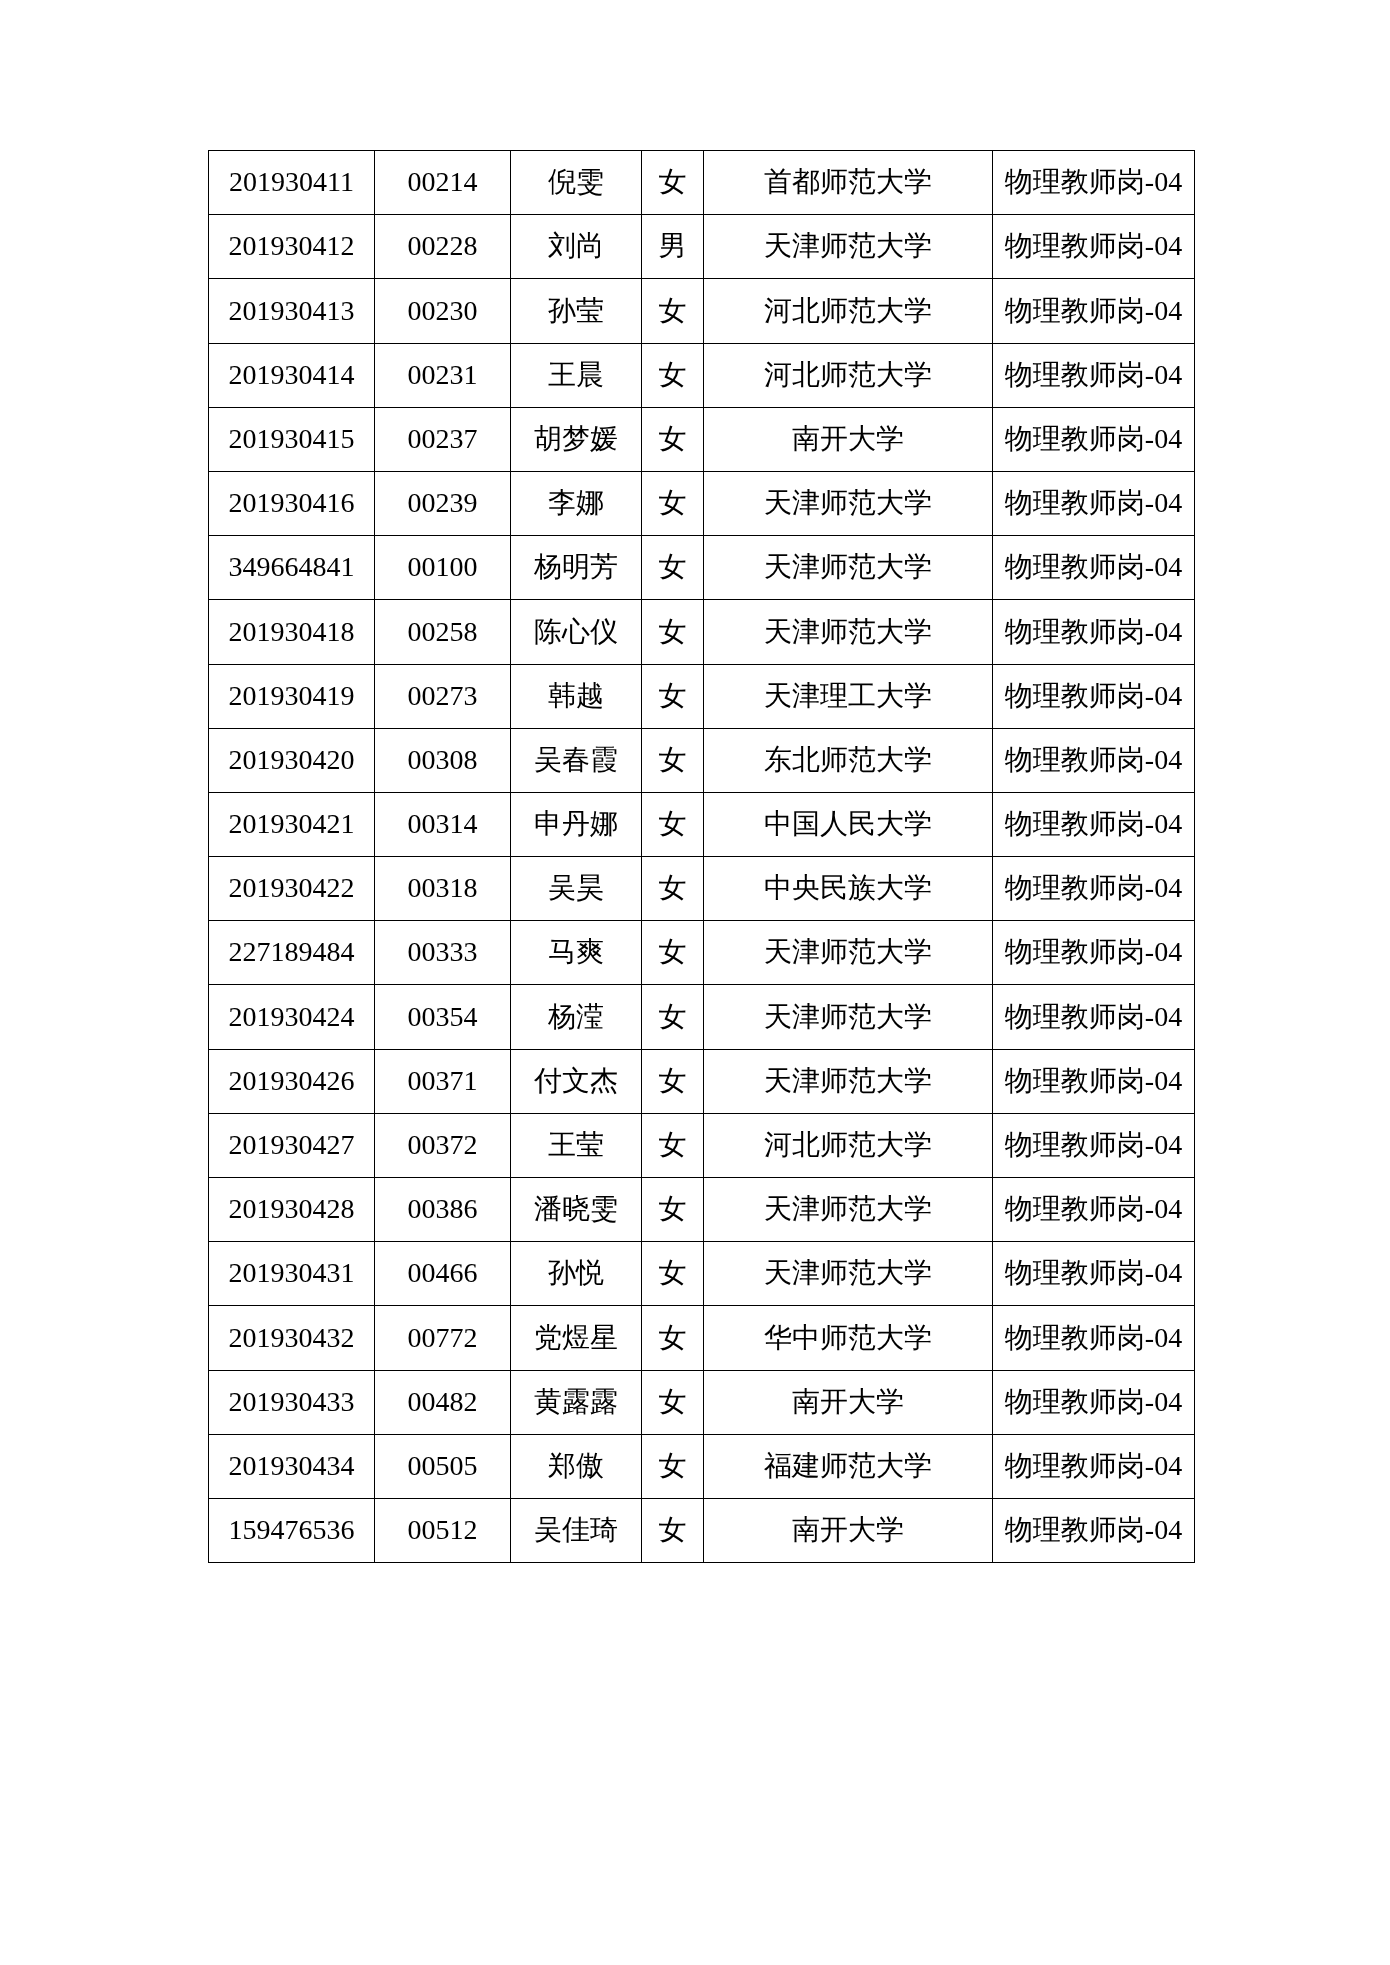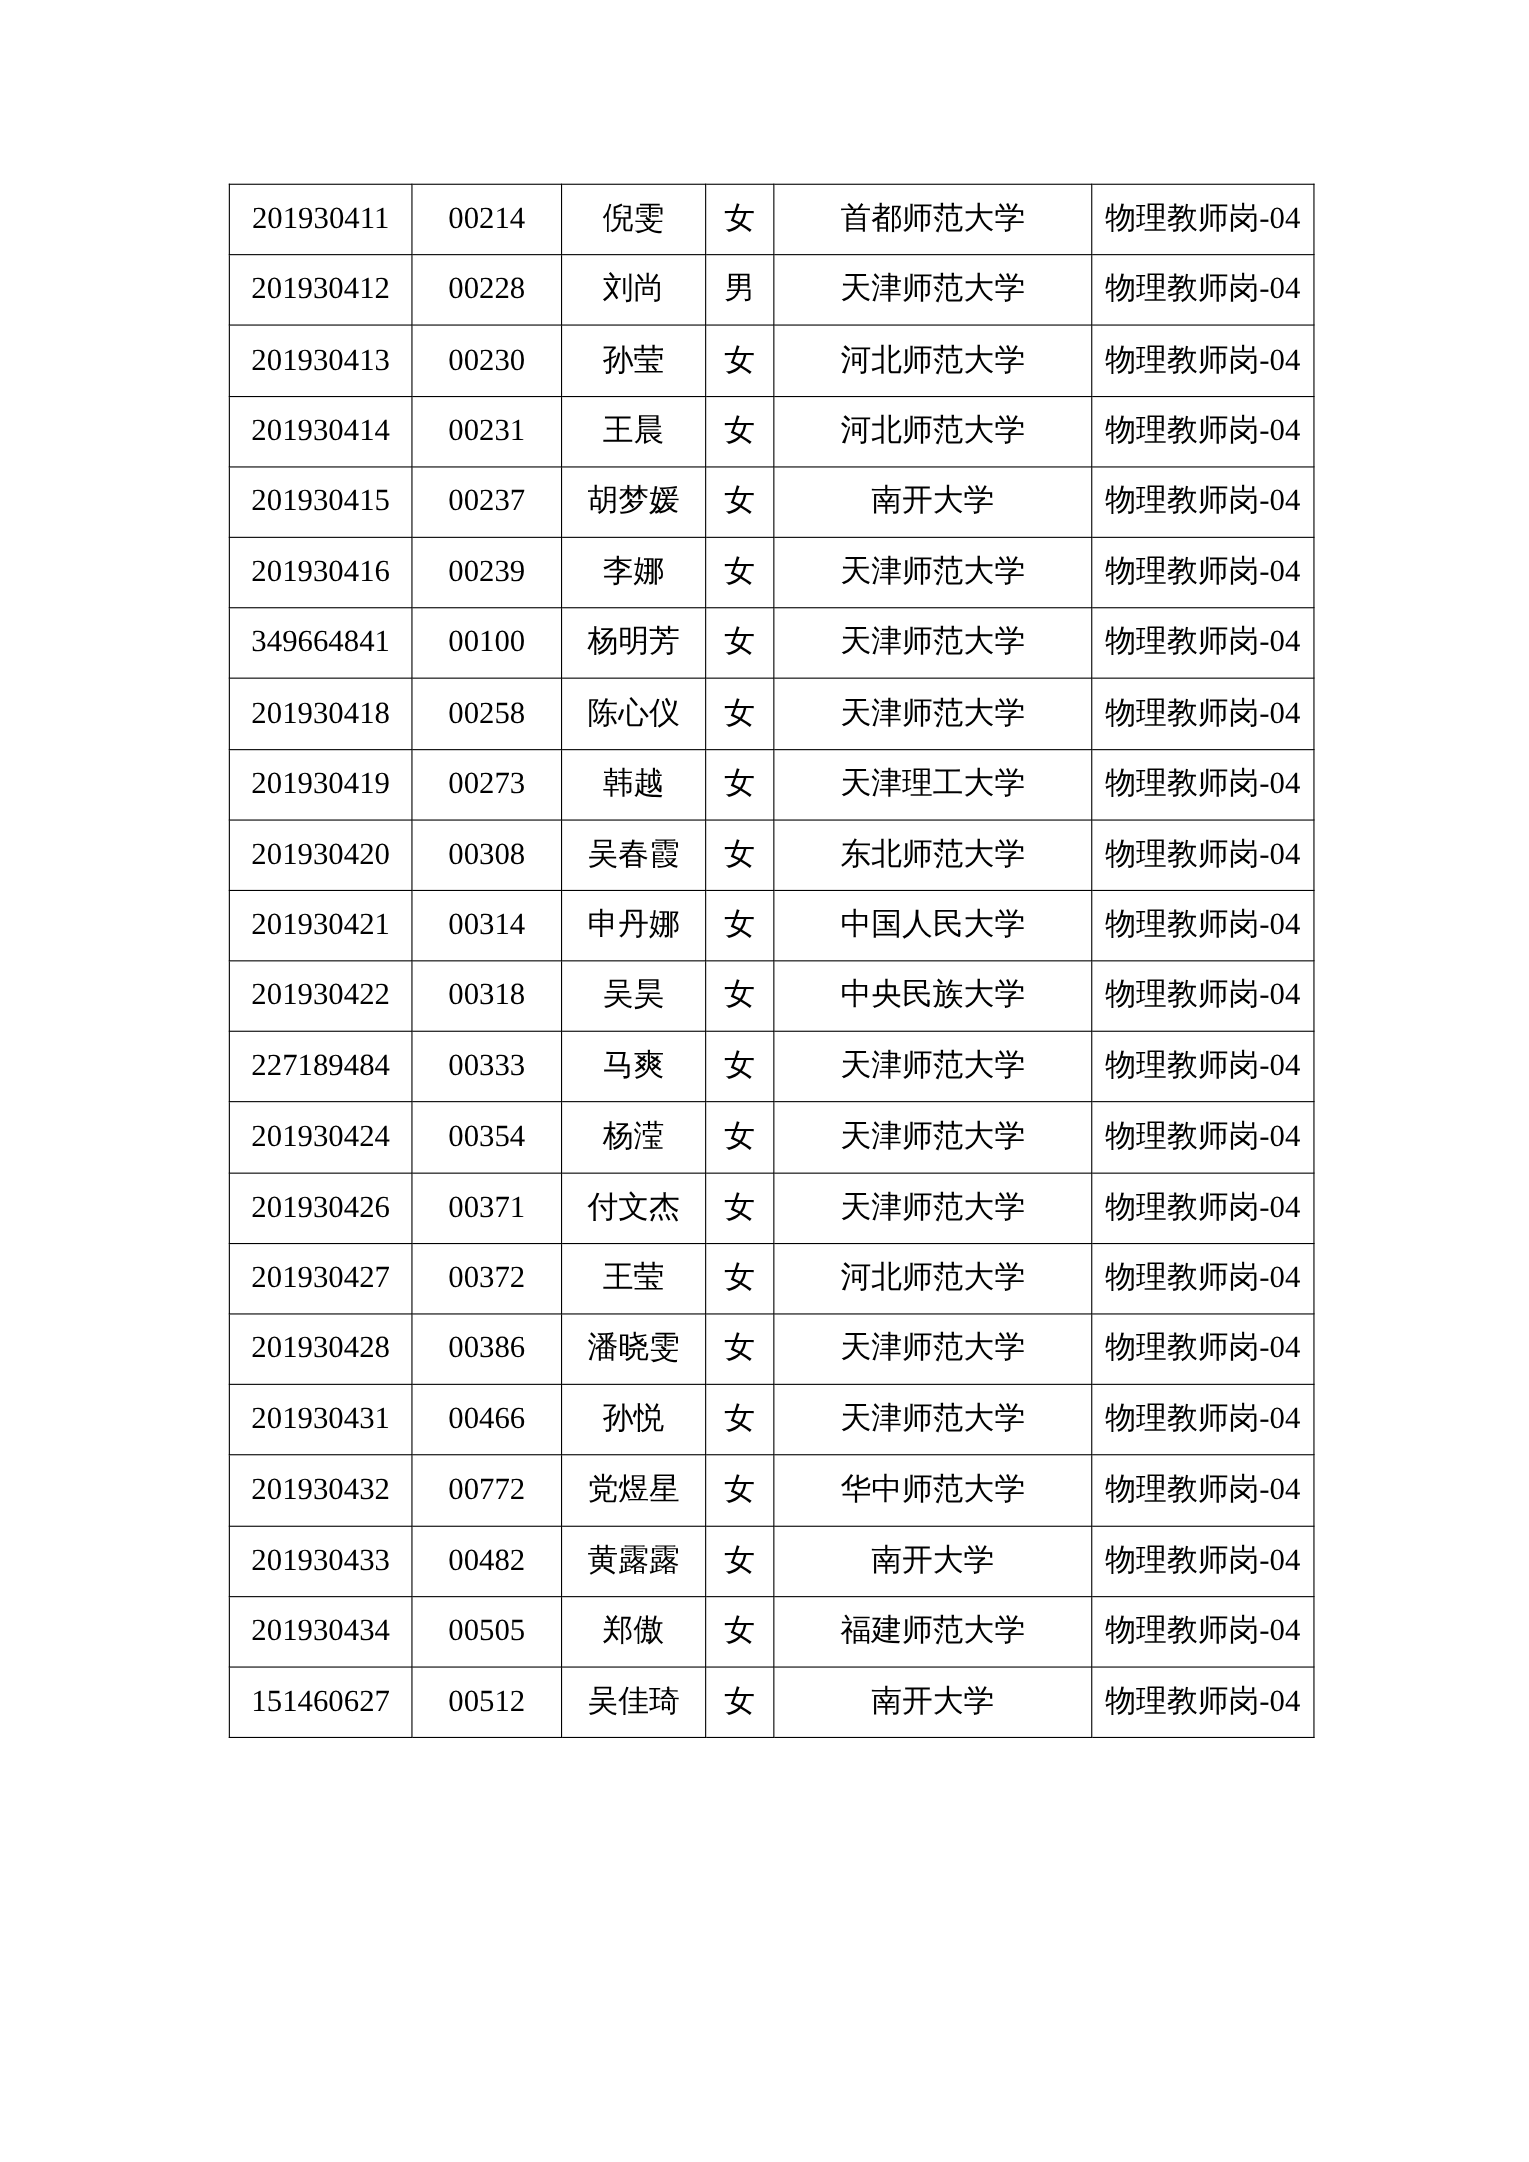--- a/index.html
+++ b/index.html
@@ -16,21 +16,21 @@
   .page {
     position: relative;
     width: 1390px;
     height: 1965px;
     background: #ffffff;
     overflow: hidden;
   }
   table.roster {
     position: absolute;
     left: 208px;
-    top: 167px;
+    top: 150px;
     width: 986px;
     border-collapse: collapse;
     table-layout: fixed;
     font-family: Liberation Serif, serif;
   }
   table.roster tr {
     height: 64.2px;
   }
   table.roster td {
     border: 1px solid #000000;
@@ -220,21 +220,21 @@
         </tr>
         <tr>
           <td>201930434</td>
           <td>00505</td>
           <td>郑傲</td>
           <td>女</td>
           <td>福建师范大学</td>
           <td>物理教师岗-04</td>
         </tr>
         <tr>
-          <td>151460627</td>
+          <td>159476536</td>
           <td>00512</td>
           <td>吴佳琦</td>
           <td>女</td>
           <td>南开大学</td>
           <td>物理教师岗-04</td>
         </tr>
       </tbody>
   </table>
 </div>
 

